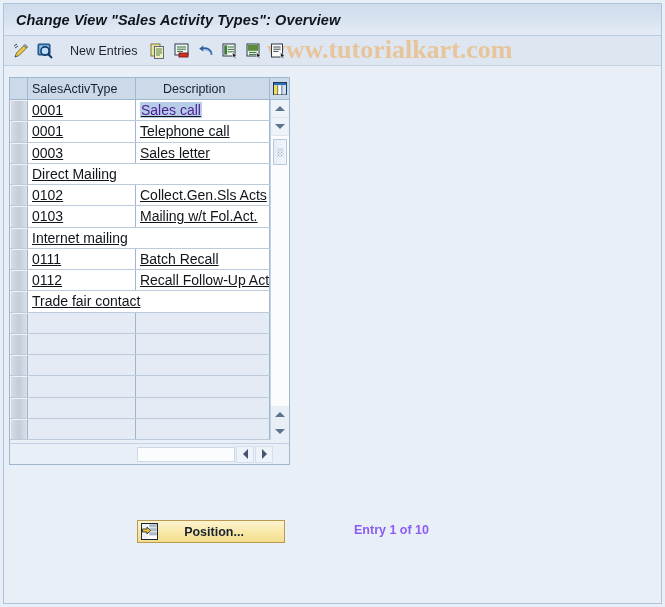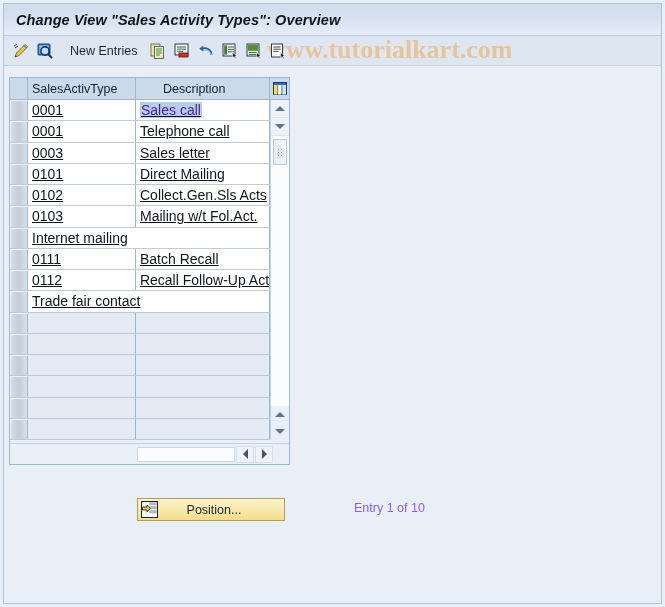--- a/index.html
+++ b/index.html
@@ -284,25 +284,26 @@
     display: flex;
     align-items: center;
     justify-content: center;
     margin-left: 1px;
   }
 
   
   #footer {
     position: absolute;
     left: 0;
-    top: 494px;
+    top: 516px;
     width: 659px;
     height: 34px;
     display: flex;
     align-items: center;
+    font-weight: bold;
   }
   #position-button {
     position: absolute;
     left: 133px;
     top: 0px;
     width: 148px;
     height: 23px;
     box-sizing: border-box;
     background: linear-gradient(to bottom, #fdf3cf 0%, #f8e8a8 55%, #f3dd8c 100%);
     border: 1px solid #b99a4e;
@@ -456,21 +457,20 @@
             <div class="cell cell-key">0001</div>
             <div class="cell cell-desc">Telephone call</div>
           </div>
           <div class="row">
             <div class="cell-sel"></div>
             <div class="cell cell-key">0003</div>
             <div class="cell cell-desc">Sales letter</div>
           </div>
           <div class="row">
             <div class="cell-sel"></div>
-            <div class="cell cell-key">0101</div>
             <div class="cell cell-desc">Direct Mailing</div>
           </div>
           <div class="row">
             <div class="cell-sel"></div>
             <div class="cell cell-key">0102</div>
             <div class="cell cell-desc">Collect.Gen.Sls Acts</div>
           </div>
           <div class="row">
             <div class="cell-sel"></div>
             <div class="cell cell-key">0103</div>

